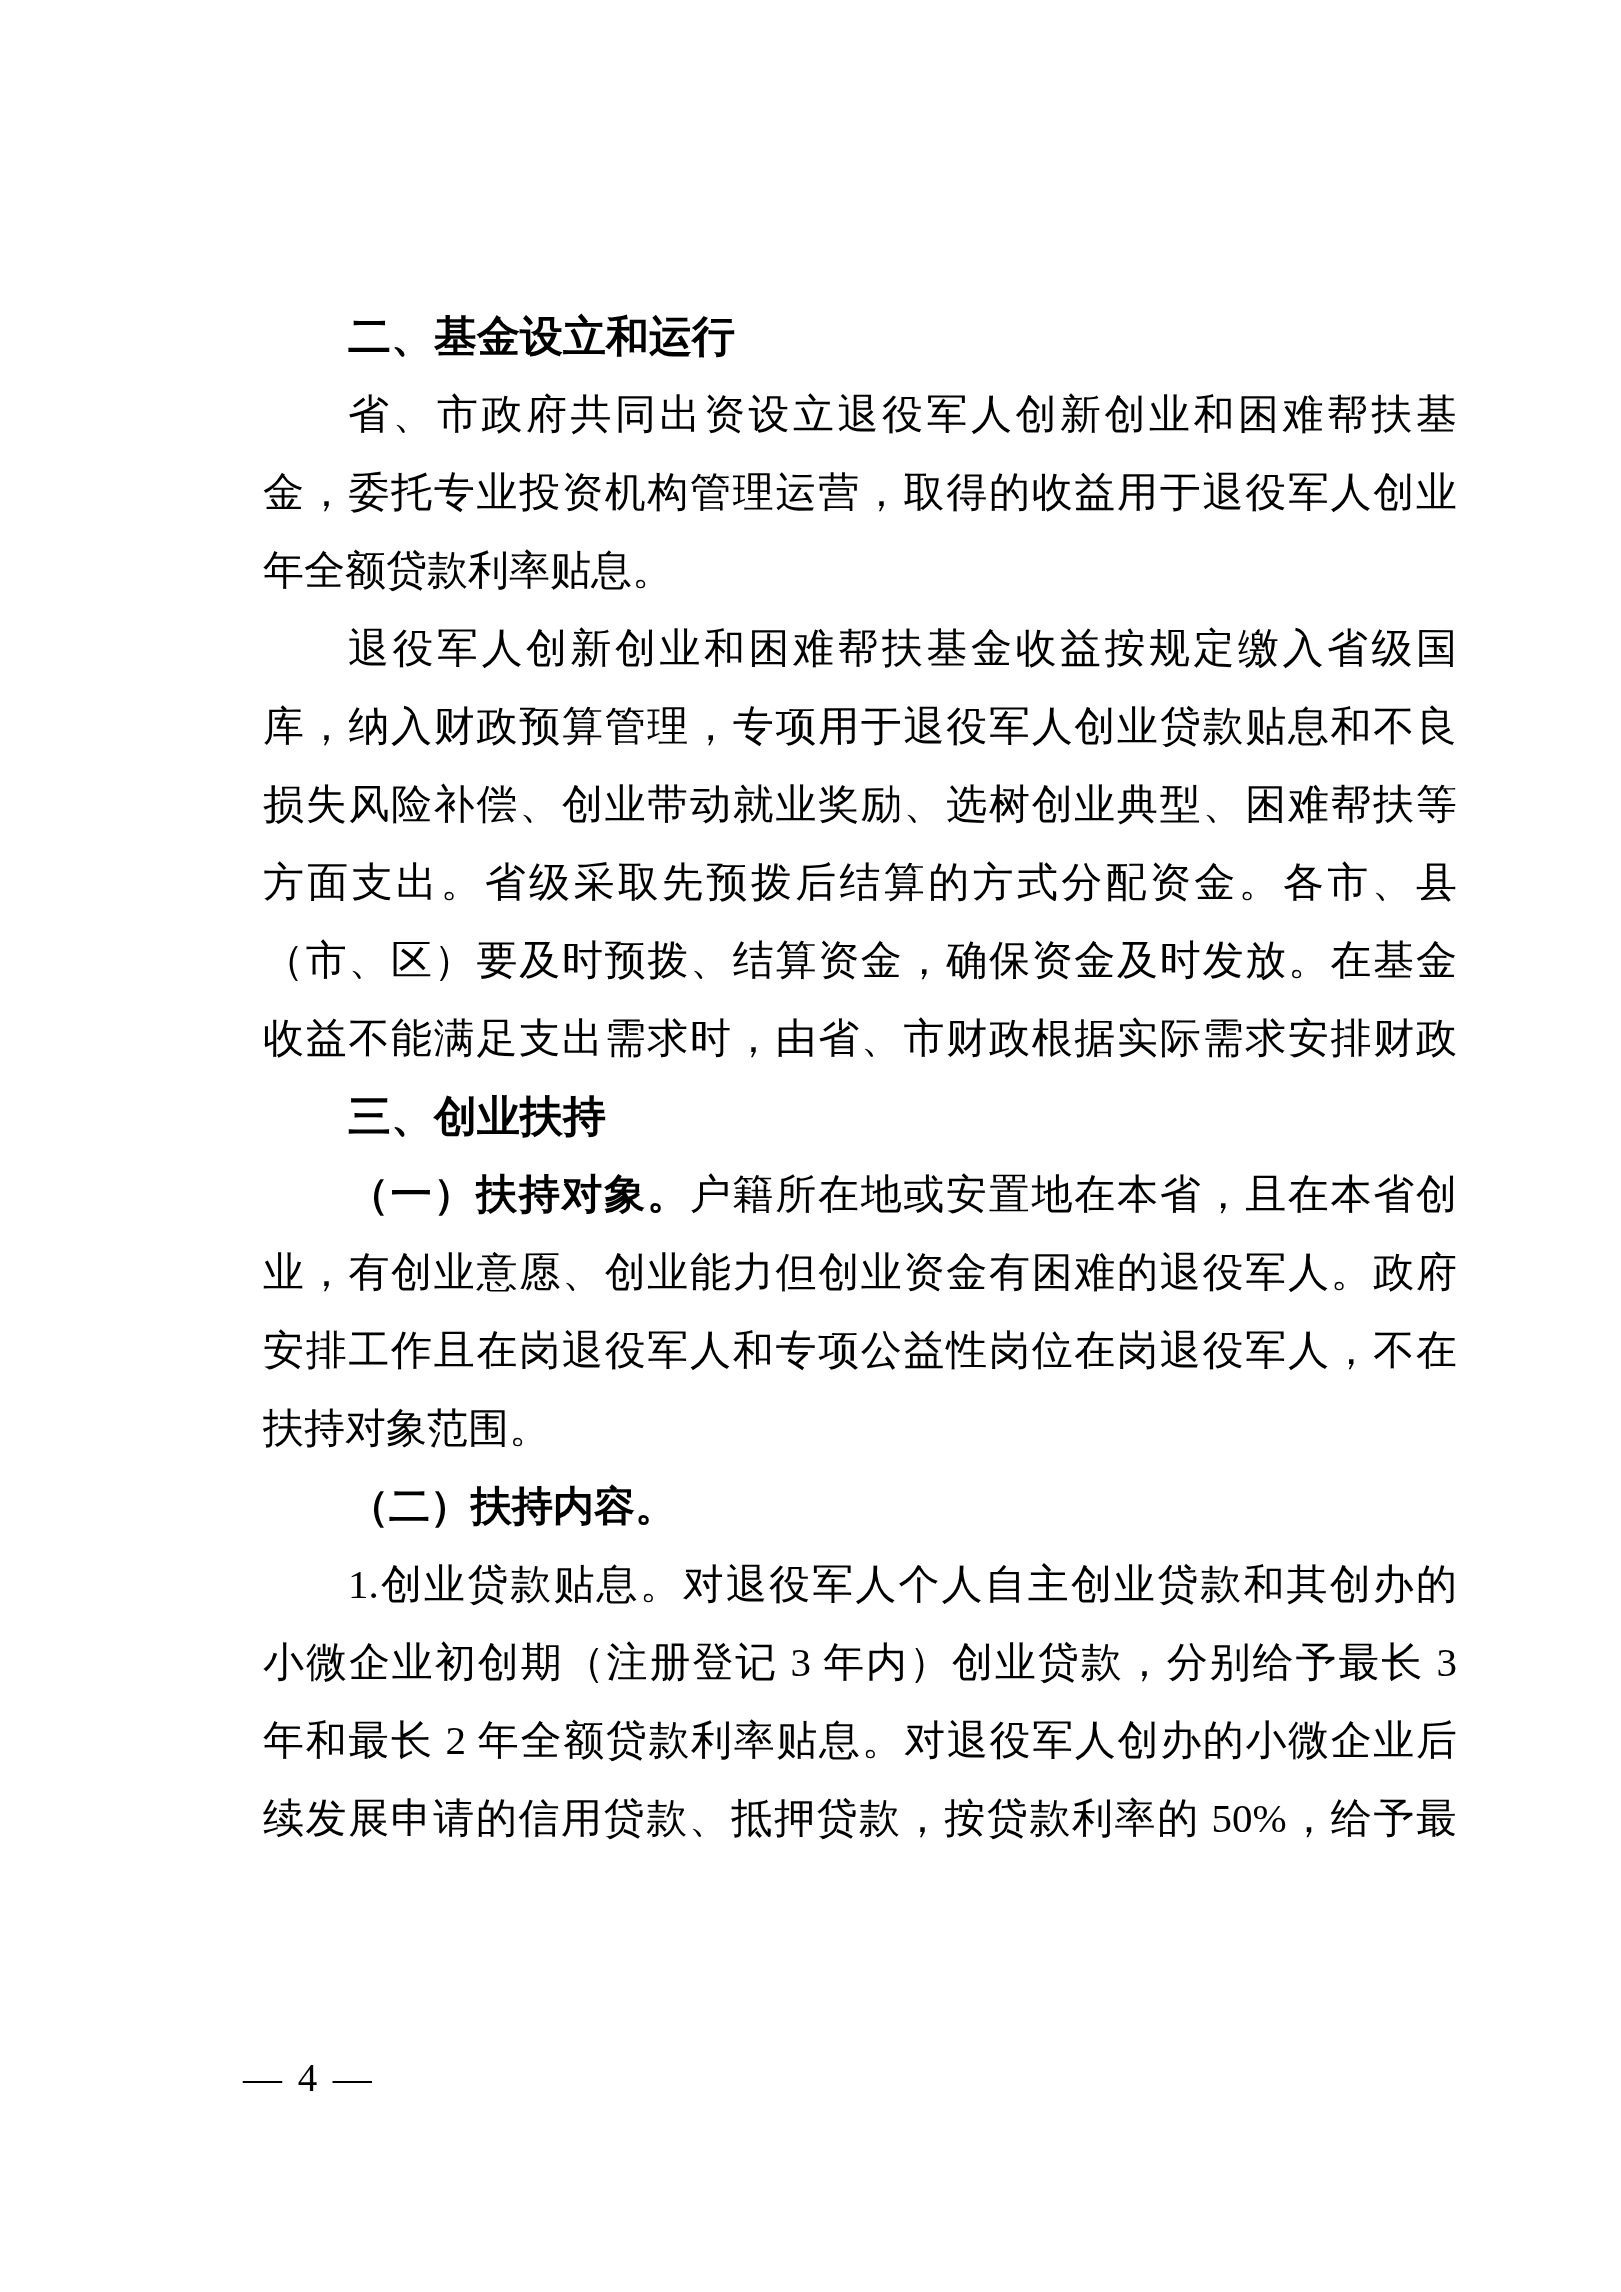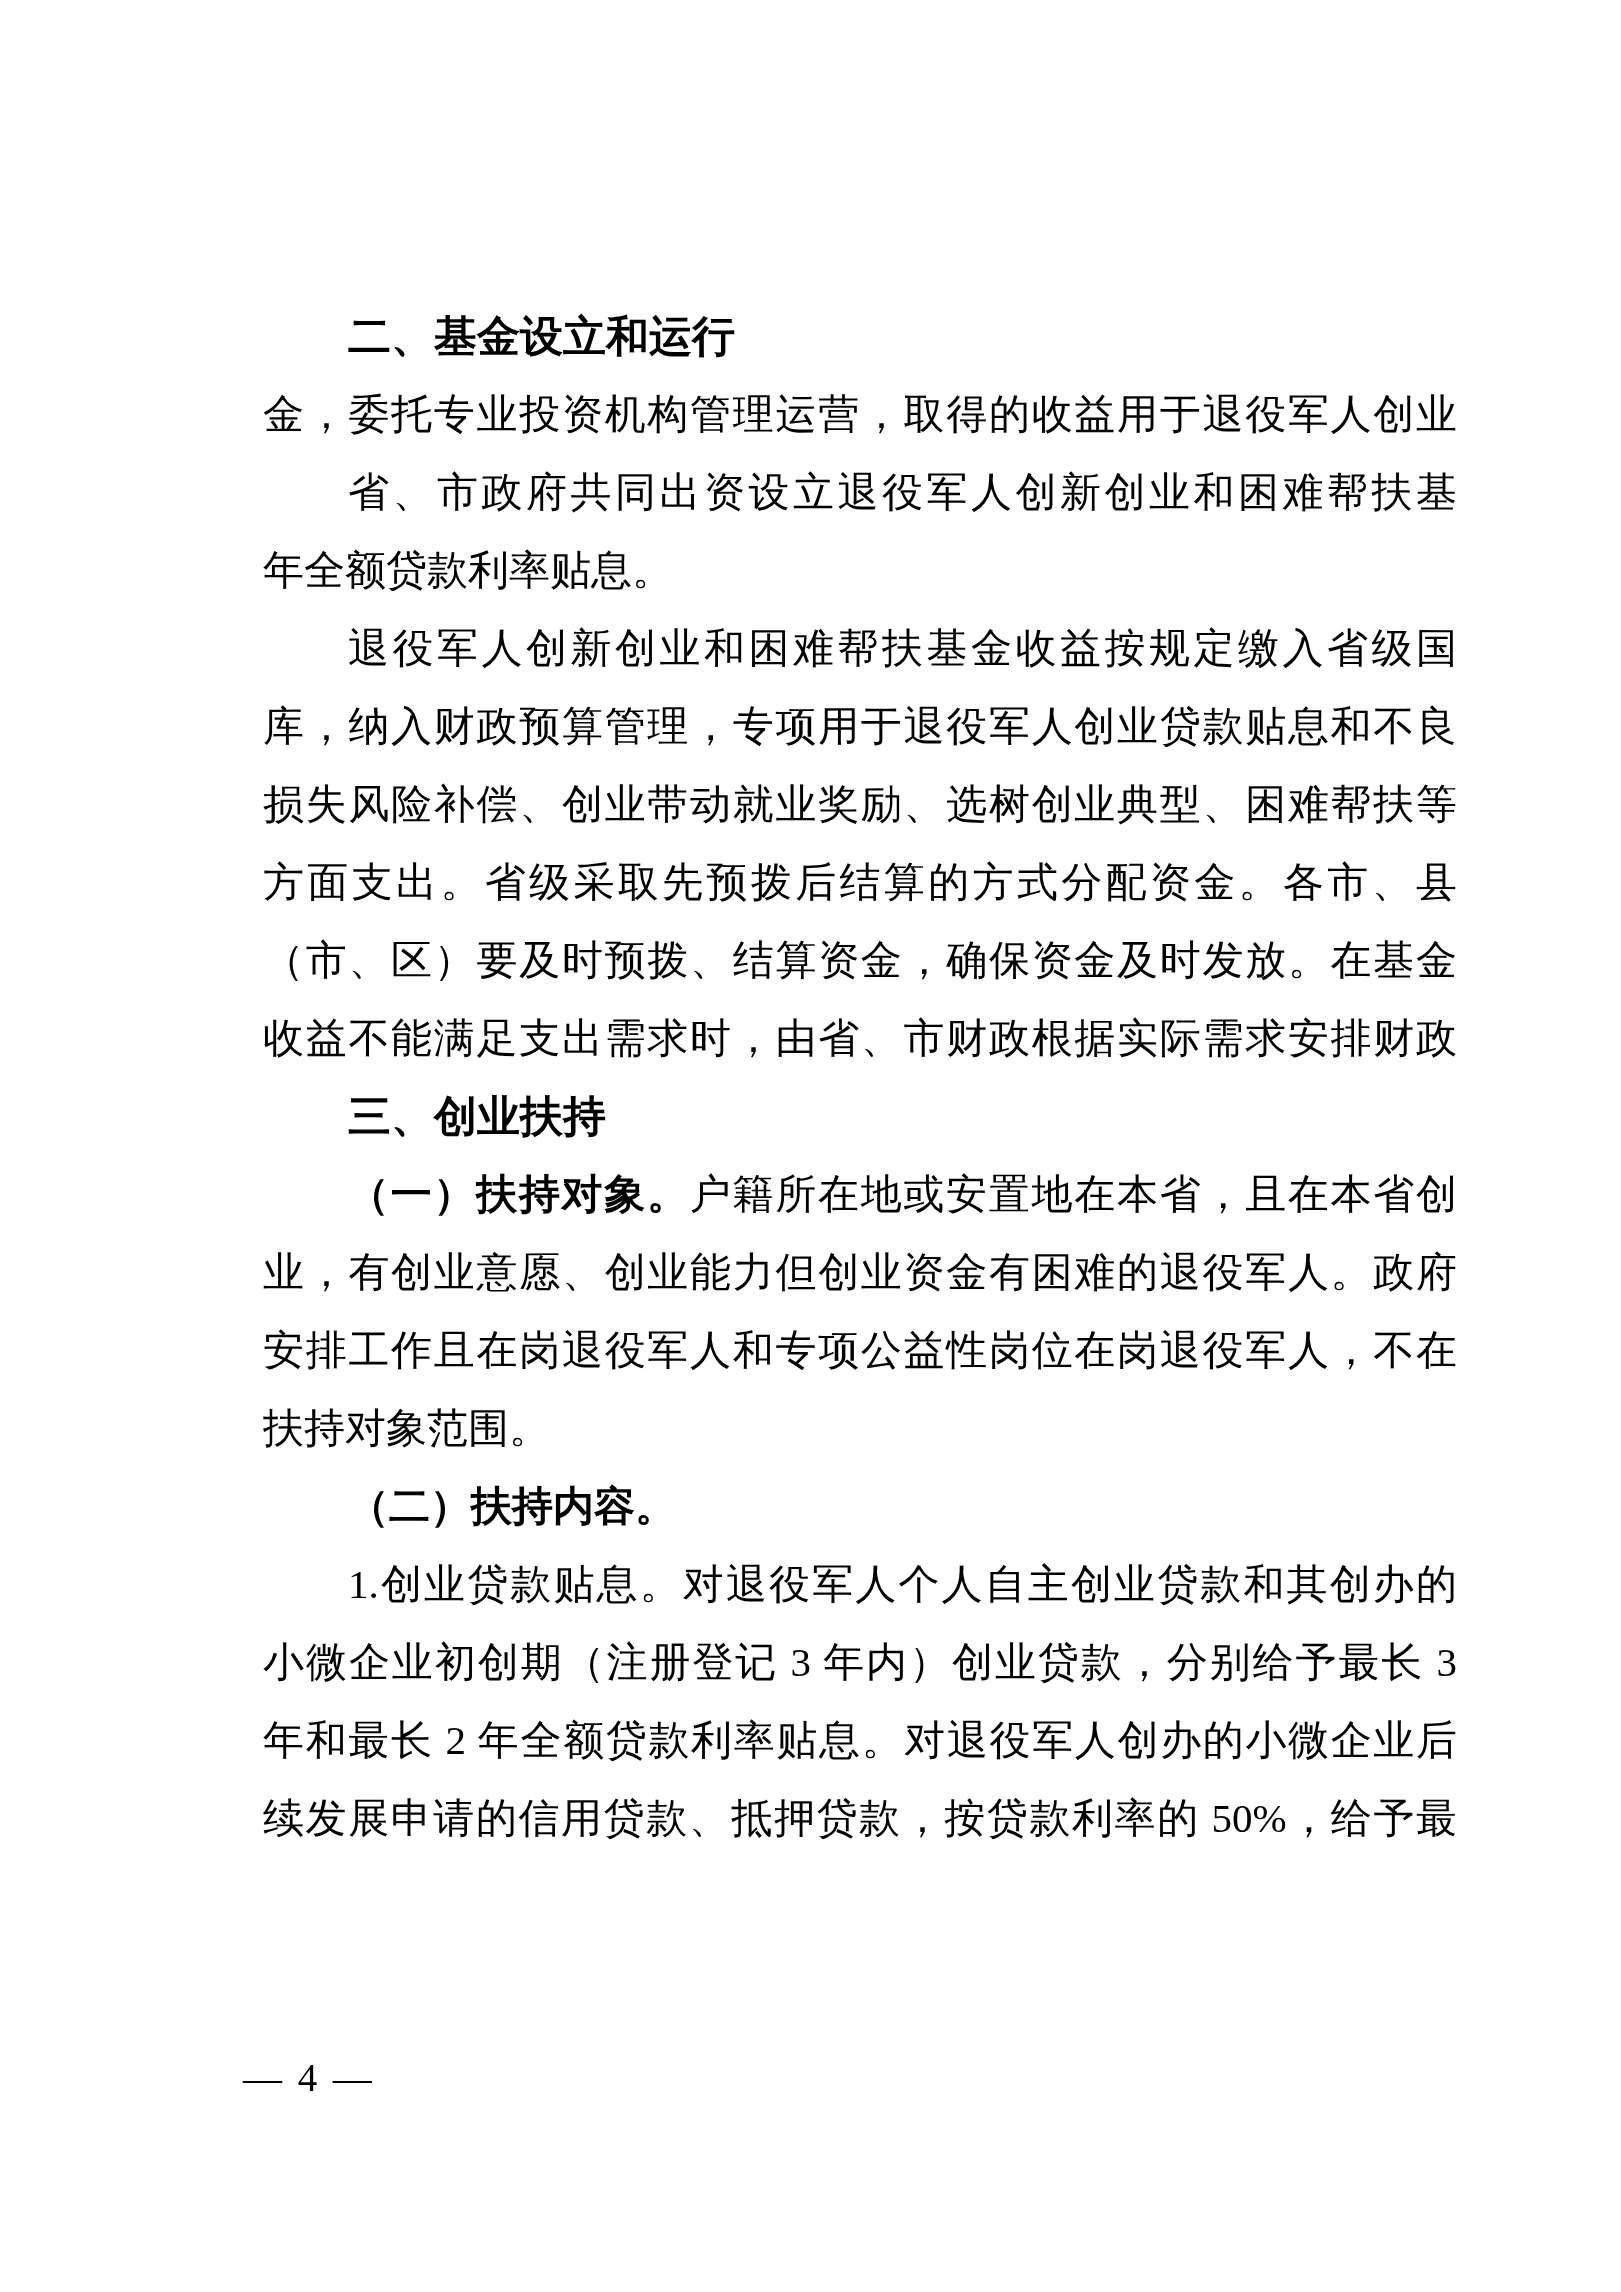--- a/index.html
+++ b/index.html
@@ -64,22 +64,22 @@
     word-spacing: 5.9px;
     color: #000000;
   }
 </style>
 </head>
 <body>
 
 <div class="doc-body">
   <div class="line heading indent">二、基金设立和运行</div>
 
+  <div class="line full indent">省、市政府共同出资设立退役军人创新创业和困难帮扶基</div>
   <div class="line full">金，委托专业投资机构管理运营，取得的收益用于退役军人创业</div>
-  <div class="line full indent">省、市政府共同出资设立退役军人创新创业和困难帮扶基</div>
   <div class="line end">年全额贷款利率贴息。</div>
 
   <div class="line full indent">退役军人创新创业和困难帮扶基金收益按规定缴入省级国</div>
   <div class="line full">库，纳入财政预算管理，专项用于退役军人创业贷款贴息和不良</div>
   <div class="line full">损失风险补偿、创业带动就业奖励、选树创业典型、困难帮扶等</div>
   <div class="line full">方面支出。省级采取先预拨后结算的方式分配资金。各市、县</div>
   <div class="line full">（市、区）要及时预拨、结算资金，确保资金及时发放。在基金</div>
   <div class="line full">收益不能满足支出需求时，由省、市财政根据实际需求安排财政</div>
 
   <div class="line heading indent">三、创业扶持</div>

